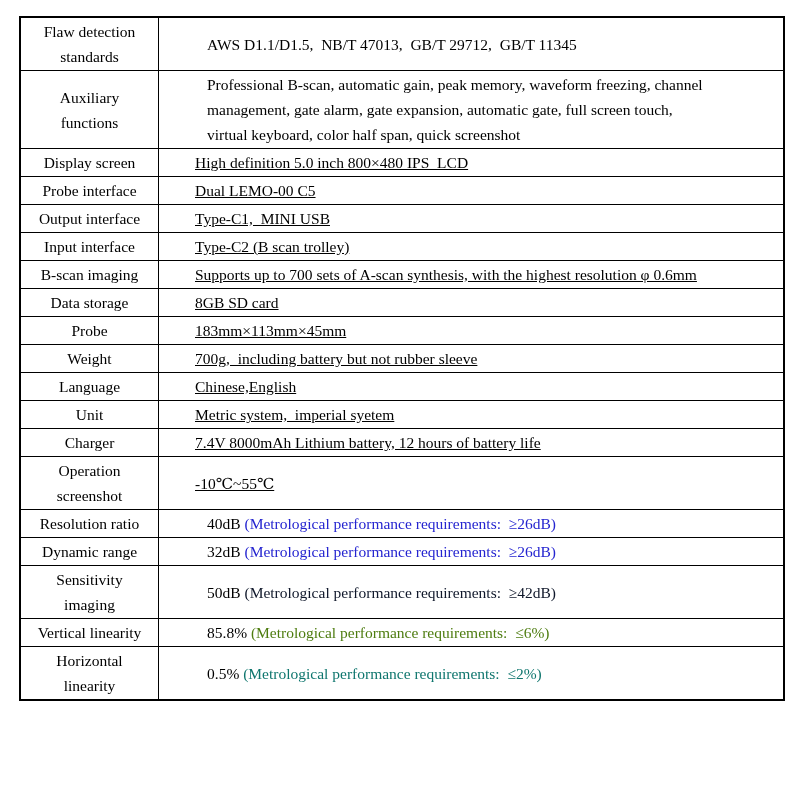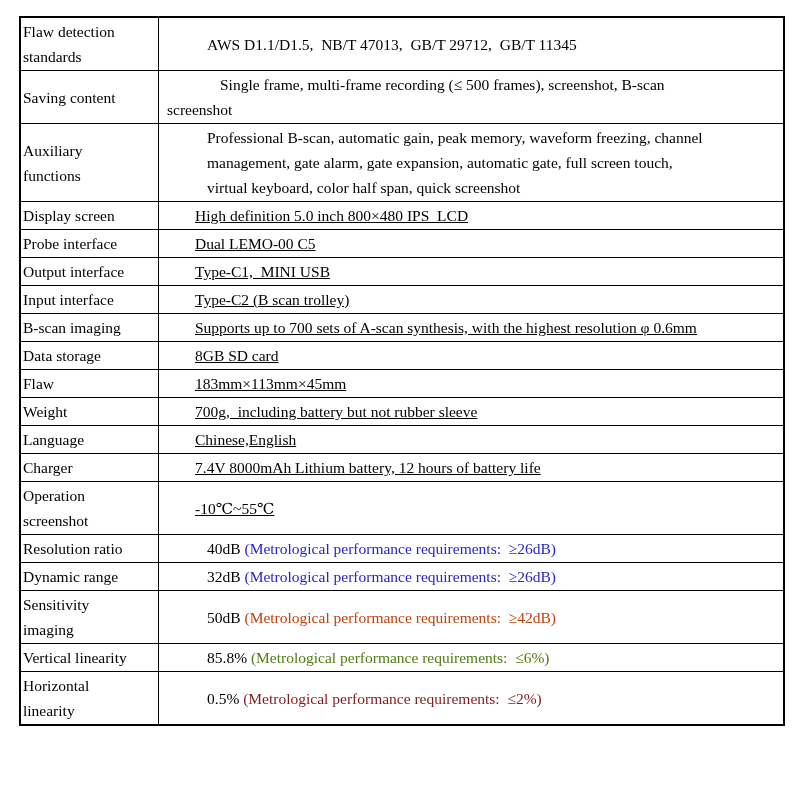--- a/index.html
+++ b/index.html
@@ -23,20 +23,21 @@
     table-layout: fixed;
     border: 2px solid #000000;
   }
   .spec-table td {
     border: 1.5px solid #000000;
     vertical-align: middle;
     font-size: 15.5px;
   }
   .label-cell {
     width: 133px;
+    text-align: center;
     padding: 1px 2px;
   }
   .lbl-line {
     line-height: 25px;
     white-space: nowrap;
   }
   .content-cell {
     padding: 1px 4px 1px 6px;
   }
   .content-line {
@@ -57,29 +58,20 @@
         <td class="label-cell">
           <div class="lbl-line">Flaw detection</div>
           <div class="lbl-line">standards</div>
         </td>
         <td class="content-cell">
           <div class="content-line ind-md"><span>AWS D1.1/D1.5,  NB/T 47013,  GB/T 29712,  GB/T 11345</span></div>
         </td>
       </tr>
       <tr>
         <td class="label-cell">
-          <div class="lbl-line">Saving content</div>
-        </td>
-        <td class="content-cell">
-          <div class="content-line ind-lg"><span>Single frame, multi-frame recording (≤ 500 frames), screenshot, B-scan</span></div>
-          <div class="content-line ind-none"><span>screenshot</span></div>
-        </td>
-      </tr>
-      <tr>
-        <td class="label-cell">
           <div class="lbl-line">Auxiliary</div>
           <div class="lbl-line">functions</div>
         </td>
         <td class="content-cell">
           <div class="content-line ind-md"><span>Professional B-scan, automatic gain, peak memory, waveform freezing, channel</span></div>
           <div class="content-line ind-md"><span>management, gate alarm, gate expansion, automatic gate, full screen touch,</span></div>
           <div class="content-line ind-md"><span>virtual keyboard, color half span, quick screenshot</span></div>
         </td>
       </tr>
       <tr>
@@ -125,40 +117,48 @@
       <tr>
         <td class="label-cell">
           <div class="lbl-line">Data storage</div>
         </td>
         <td class="content-cell">
           <div class="content-line ind-sm"><span>8GB SD card</span></div>
         </td>
       </tr>
       <tr>
         <td class="label-cell">
-          <div class="lbl-line">Flaw</div>
+          <div class="lbl-line">Probe</div>
         </td>
         <td class="content-cell">
           <div class="content-line ind-sm"><span>183mm×113mm×45mm</span></div>
         </td>
       </tr>
       <tr>
         <td class="label-cell">
           <div class="lbl-line">Weight</div>
         </td>
         <td class="content-cell">
           <div class="content-line ind-sm"><span>700g,  including battery but not rubber sleeve</span></div>
         </td>
       </tr>
       <tr>
         <td class="label-cell">
           <div class="lbl-line">Language</div>
         </td>
         <td class="content-cell">
           <div class="content-line ind-sm"><span>Chinese,English</span></div>
+        </td>
+      </tr>
+      <tr>
+        <td class="label-cell">
+          <div class="lbl-line">Unit</div>
+        </td>
+        <td class="content-cell">
+          <div class="content-line ind-sm"><span>Metric system,  imperial syetem</span></div>
         </td>
       </tr>
       <tr>
         <td class="label-cell">
           <div class="lbl-line">Charger</div>
         </td>
         <td class="content-cell">
           <div class="content-line ind-sm"><span>7.4V 8000mAh Lithium battery, 12 hours of battery life</span></div>
         </td>
       </tr>
@@ -186,34 +186,34 @@
         <td class="content-cell">
           <div class="content-line ind-md"><span>32dB </span><span style="color: rgb(36, 36, 208);">(Metrological performance requirements:  ≥26dB)</span></div>
         </td>
       </tr>
       <tr>
         <td class="label-cell">
           <div class="lbl-line">Sensitivity</div>
           <div class="lbl-line">imaging</div>
         </td>
         <td class="content-cell">
-          <div class="content-line ind-md"><span>50dB </span><span style="color: #c2410c;">(Metrological performance requirements:  ≥42dB)</span></div>
+          <div class="content-line ind-md"><span>50dB </span><span style="color: #0f172a;">(Metrological performance requirements:  ≥42dB)</span></div>
         </td>
       </tr>
       <tr>
         <td class="label-cell">
           <div class="lbl-line">Vertical linearity</div>
         </td>
         <td class="content-cell">
           <div class="content-line ind-md"><span>85.8% </span><span style="color: #4d7c0f;">(Metrological performance requirements:  ≤6%)</span></div>
         </td>
       </tr>
       <tr>
         <td class="label-cell">
           <div class="lbl-line">Horizontal</div>
           <div class="lbl-line">linearity</div>
         </td>
         <td class="content-cell">
-          <div class="content-line ind-md"><span>0.5% </span><span style="color: #7f1d1d;">(Metrological performance requirements:  ≤2%)</span></div>
+          <div class="content-line ind-md"><span>0.5% </span><span style="color: #0f766e;">(Metrological performance requirements:  ≤2%)</span></div>
         </td>
       </tr>
     </tbody>
 </table>
 
 </body></html>

